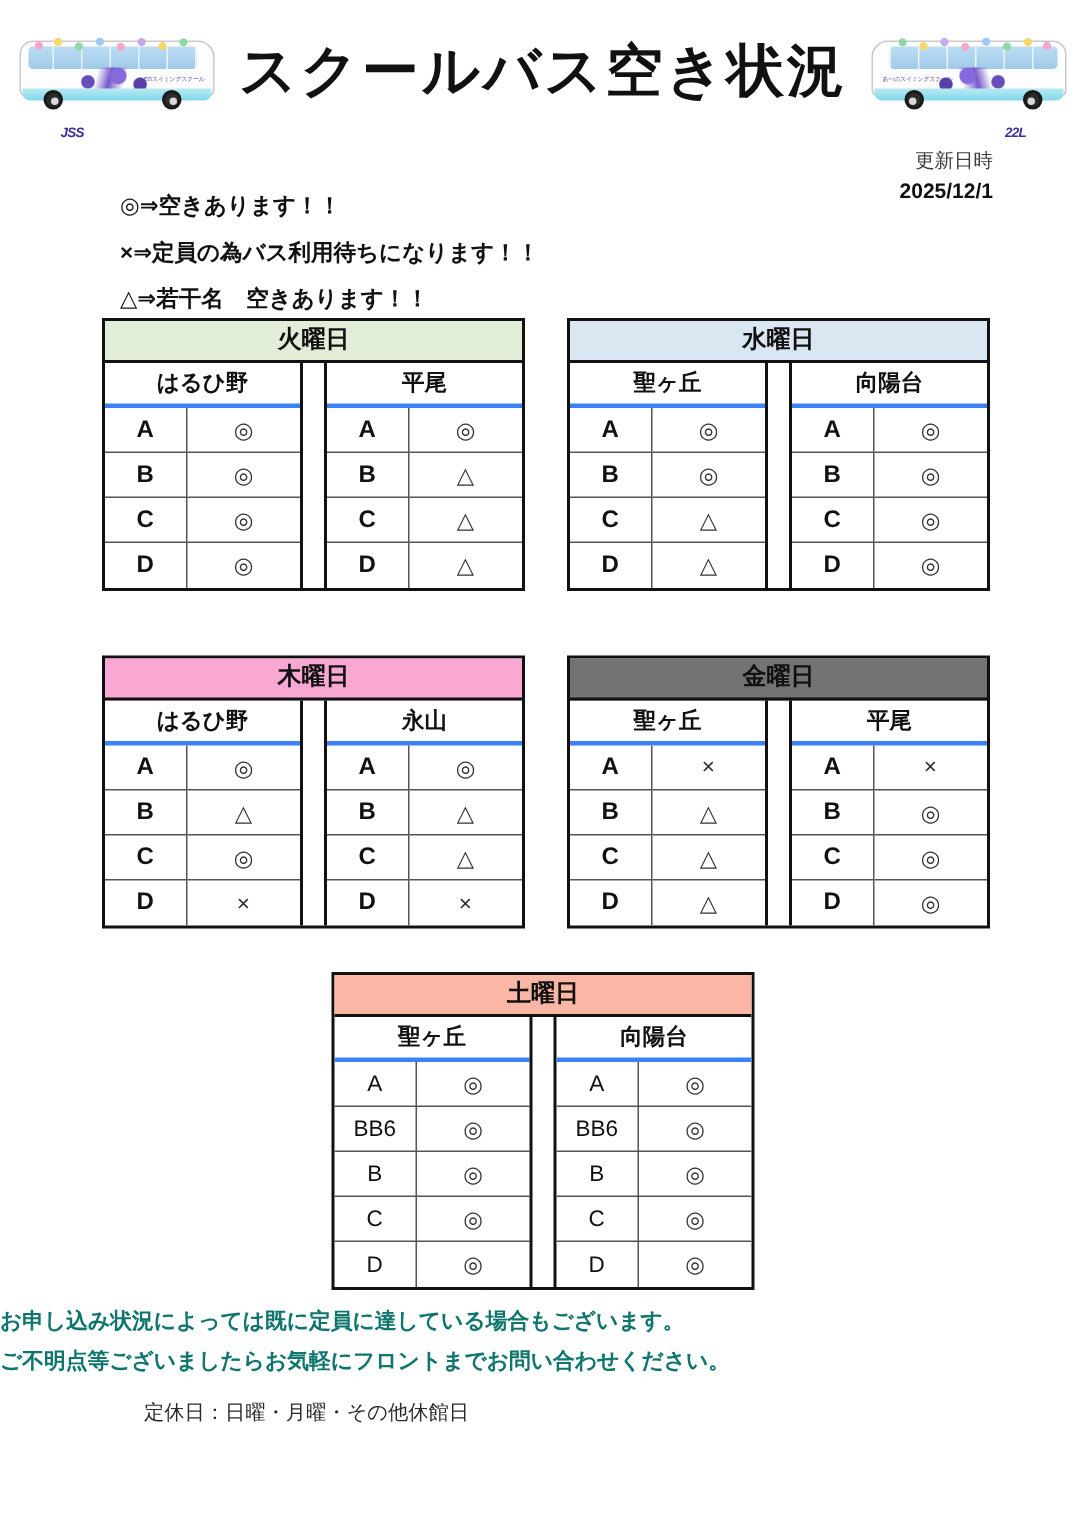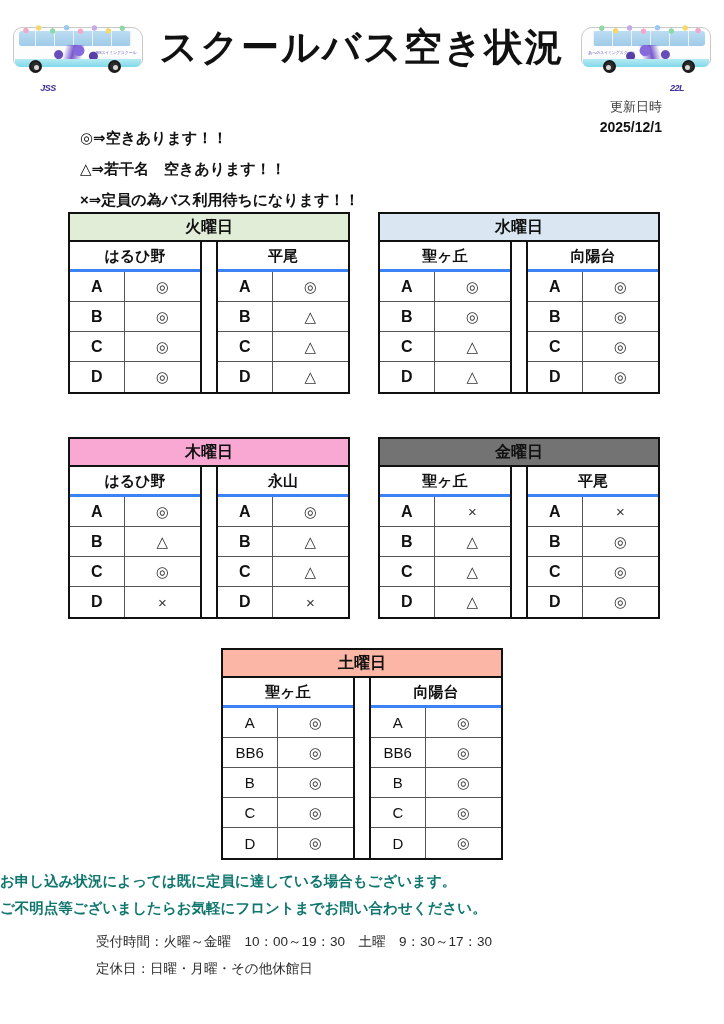--- a/index.html
+++ b/index.html
@@ -199,22 +199,22 @@
 
   </div>
 
   <div class="update-block">
     <div class="update-label">更新日時</div>
     <div class="update-value">2025/12/1</div>
   </div>
 
   <div class="legend">
     <div>◎⇒空きあります！！</div>
+    <div>×⇒定員の為バス利用待ちになります！！</div>
     <div>△⇒若干名　空きあります！！</div>
-    <div>×⇒定員の為バス利用待ちになります！！</div>
   </div>
 
   <div id="tables-host">
       <div class="tbl" style="left: 68px; top: 212px; width: 282px;">
         <div class="day" style="background: rgb(226, 237, 216);">火曜日</div>
         <div class="cols">
           <div class="col left">
             <div class="station">はるひ野</div>
             <div class="row">
               <div class="lbl">A</div>
@@ -438,18 +438,17 @@
             </div>
           </div>
         </div>
       </div>
     </div>
 
   <div class="footer">
     <div class="bold-line">お申し込み状況によっては既に定員に達している場合もございます。</div>
     <div class="bold-line">ご不明点等ございましたらお気軽にフロントまでお問い合わせください。</div>
     <div class="info">
-      <div>受付時間：火曜～金曜　10：00～19：30　土曜　9：30～17：30</div>
       <div>定休日：日曜・月曜・その他休館日</div>
     </div>
   </div>
 
 </div>
 
 </body></html>

